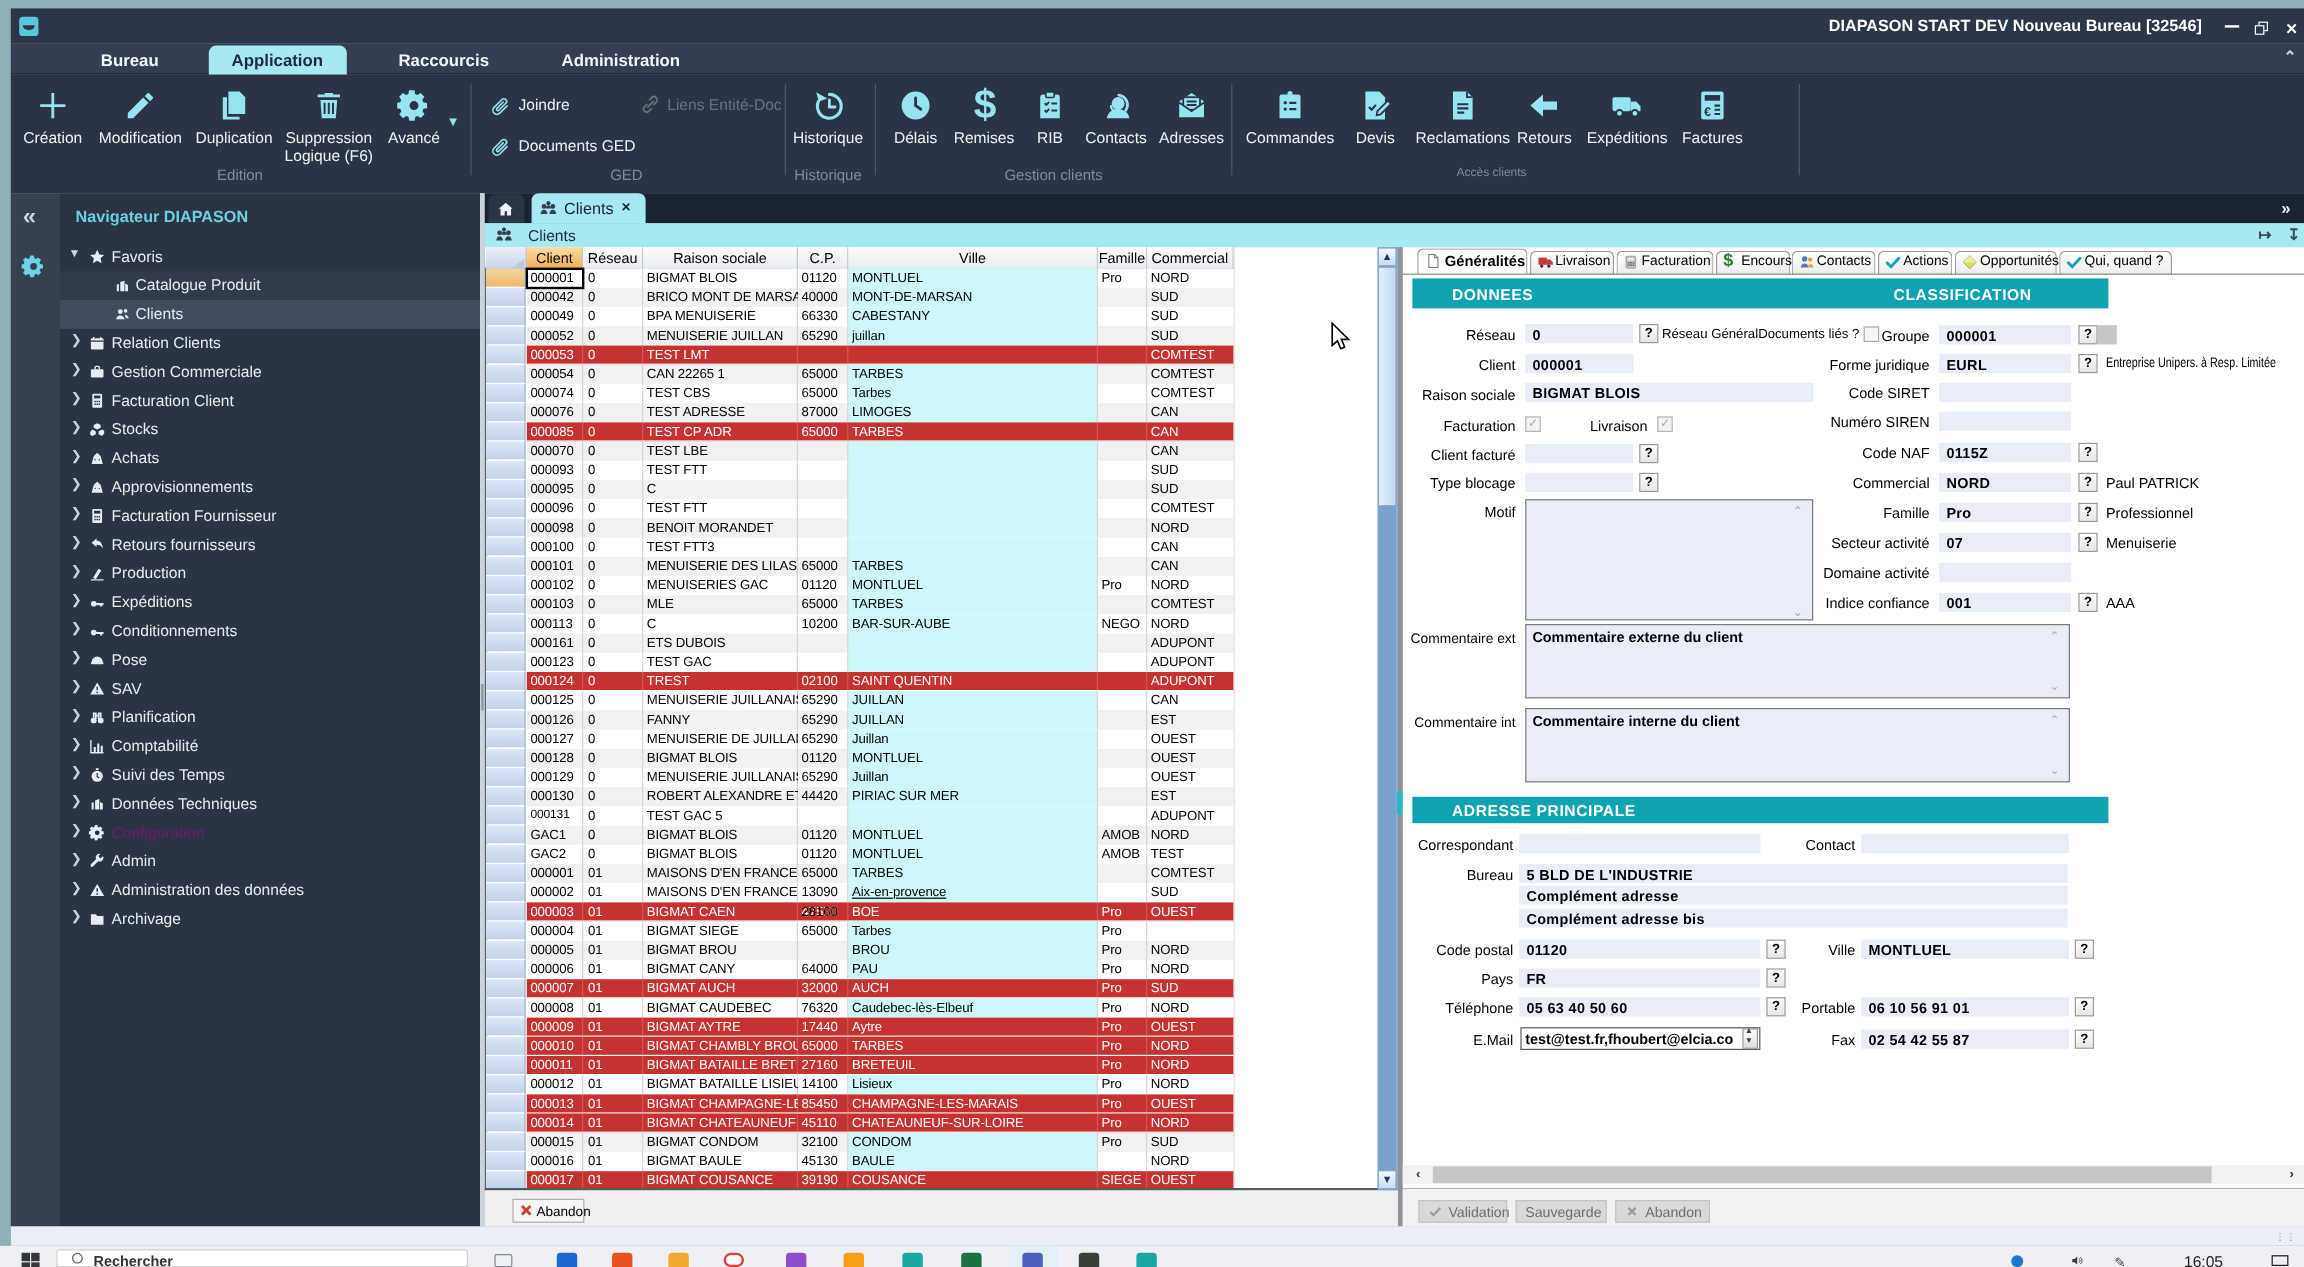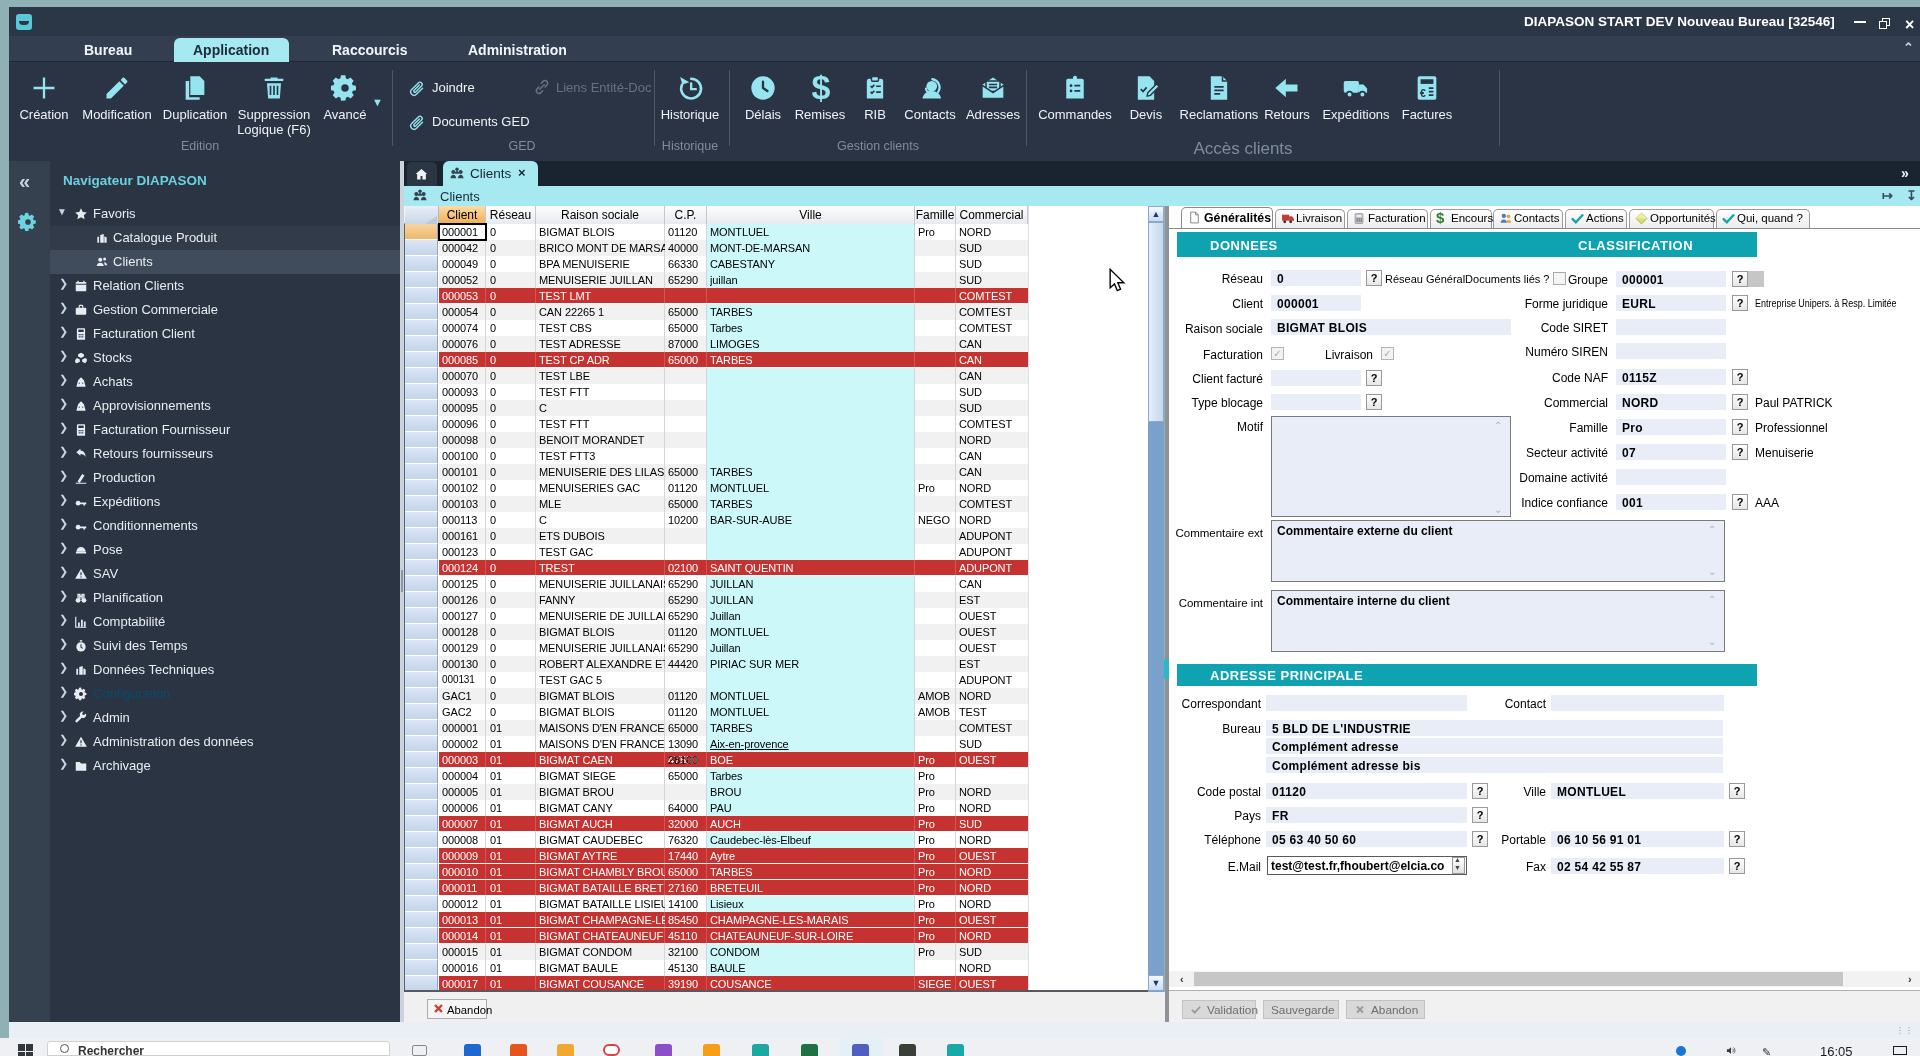--- a/index.html
+++ b/index.html
@@ -136,21 +136,21 @@
       <circle cx="17.5" cy="17.5" r="2.4" fill="#96E4EF" stroke="#2A3444" stroke-width="1.4"></circle>
     </svg>
 <div class="abs" style="left:1256px;top:107px;width:200px;text-align:center;color:#EFF3F7;font-size:13px;">Expéditions</div>
 <svg class="ic" style="left:1413px;top:74px" width="28" height="28" viewBox="0 0 24 24">
       <rect x="4" y="2" width="16" height="20" rx="1.5" fill="#96E4EF"></rect>
       <rect x="6.5" y="4.5" width="11" height="4" fill="#2A3444"></rect>
       <path d="M13.5 12h4M13.5 15h4M13.5 18h4" stroke="#2A3444" stroke-width="1.5"></path>
       <text x="6" y="19.5" font-size="9" font-weight="bold" fill="#2A3444">€</text>
     </svg>
 <div class="abs" style="left:1327px;top:107px;width:200px;text-align:center;color:#EFF3F7;font-size:13px;">Factures</div>
-<div class="abs" style="left:1143px;top:139px;width:200px;text-align:center;color:#7E8C9E;font-size:17px;">Accès clients</div>
+<div class="abs" style="left:1143px;top:139px;width:200px;text-align:center;color:#7E8C9E;font-size:10px;">Accès clients</div>
 <div class="abs" style="left:1499px;top:70px;width:1px;height:76px;background:#4A586E;"></div>
 <div class="abs" style="left:9px;top:161px;width:41px;height:861px;background:#364150;"></div>
 <div class="abs" style="left:50px;top:161px;width:350px;height:861px;background:#2A3443;"></div>
 <div class="abs" style="left:19px;top:170px;color:#C9D4DF;font-size:20px;font-weight:bold;letter-spacing:-2px;">«</div>
 <svg class="ic" style="left:18px;top:212px" width="20" height="20" viewBox="0 0 24 24">
       <path fill="#6ED3E2" d="M12 8.5A3.5 3.5 0 1 0 12 15.5 3.5 3.5 0 0 0 12 8.5zm9.4 5.4-.1-3.8-2.7-.5a7 7 0 0 0-.7-1.6l1.5-2.3-2.7-2.7-2.3 1.5a7 7 0 0 0-1.6-.7L12.3 1 8.5 1.1 8 3.8a7 7 0 0 0-1.6.7L4.1 3 1.4 5.7l1.5 2.3a7 7 0 0 0-.7 1.6l-2.7.5.1 3.8 2.7.5a7 7 0 0 0 .7 1.6l-1.5 2.3 2.7 2.7 2.3-1.5a7 7 0 0 0 1.6.7l.5 2.7 3.8-.1.5-2.7a7 7 0 0 0 1.6-.7l2.3 1.5 2.7-2.7-1.5-2.3a7 7 0 0 0 .7-1.6z"></path>
       <circle cx="12" cy="12" r="3.4" fill="#364150"></circle>
     </svg>
 <div class="abs" style="left:63px;top:173px;color:#6BD1DF;font-size:13.5px;font-weight:bold;">Navigateur DIAPASON</div>
 <div class="abs" style="left:57px;top:206px;color:#C9D4DF;font-size:10px;">▼</div>
@@ -275,21 +275,21 @@
 <div class="abs" style="left:59px;top:661px;color:#C9D4DF;font-size:11px;">❯</div>
 <svg class="ic" style="left:74px;top:663px" width="14" height="14" viewBox="0 0 24 24">
       <path d="M4 20V10h3v10z M9 20V7l6-2v15z M16 20V9l4 2v9z" fill="#E8ECF1"></path>
     </svg>
 <div class="abs" style="left:93px;top:662px;color:#E9EDF2;font-size:13px;">Données Techniques</div>
 <div class="abs" style="left:59px;top:685px;color:#C9D4DF;font-size:11px;">❯</div>
 <svg class="ic" style="left:74px;top:687px" width="14" height="14" viewBox="0 0 24 24">
       <path fill="#E8ECF1" d="M12 8.5A3.5 3.5 0 1 0 12 15.5 3.5 3.5 0 0 0 12 8.5zm9.4 5.4-.1-3.8-2.7-.5a7 7 0 0 0-.7-1.6l1.5-2.3-2.7-2.7-2.3 1.5a7 7 0 0 0-1.6-.7L12.3 1 8.5 1.1 8 3.8a7 7 0 0 0-1.6.7L4.1 3 1.4 5.7l1.5 2.3a7 7 0 0 0-.7 1.6l-2.7.5.1 3.8 2.7.5a7 7 0 0 0 .7 1.6l-1.5 2.3 2.7 2.7 2.3-1.5a7 7 0 0 0 1.6.7l.5 2.7 3.8-.1.5-2.7a7 7 0 0 0 1.6-.7l2.3 1.5 2.7-2.7-1.5-2.3a7 7 0 0 0 .7-1.6z"></path>
       <circle cx="12" cy="12" r="3.4" fill="#273140"></circle>
     </svg>
-<div class="abs" style="left:93px;top:686px;color:#0c4a6e;font-size:13px;">Configuration</div>
+<div class="abs" style="left:93px;top:686px;color:#701a75;font-size:13px;">Configuration</div>
 <div class="abs" style="left:59px;top:709px;color:#C9D4DF;font-size:11px;">❯</div>
 <svg class="ic" style="left:74px;top:711px" width="14" height="14" viewBox="0 0 24 24">
       <path d="M21 6.5a5.5 5.5 0 0 1-7.6 5L6 19a2.2 2.2 0 0 1-3.1-3.1l7.4-7.4A5.5 5.5 0 0 1 16.8 1L14 3.8l.7 2.5 2.5.7L20 4.2c.6.7 1 1.4 1 2.3z" fill="#E8ECF1"></path>
     </svg>
 <div class="abs" style="left:93px;top:710px;color:#E9EDF2;font-size:13px;">Admin</div>
 <div class="abs" style="left:59px;top:733px;color:#C9D4DF;font-size:11px;">❯</div>
 <svg class="ic" style="left:74px;top:735px" width="14" height="14" viewBox="0 0 24 24">
       <path d="M12 3 22 20H2z" fill="#E8ECF1"></path>
       <path d="M12 9v5" stroke="#273140" stroke-width="2"></path>
       <circle cx="12" cy="17" r="1.2" fill="#273140"></circle>

